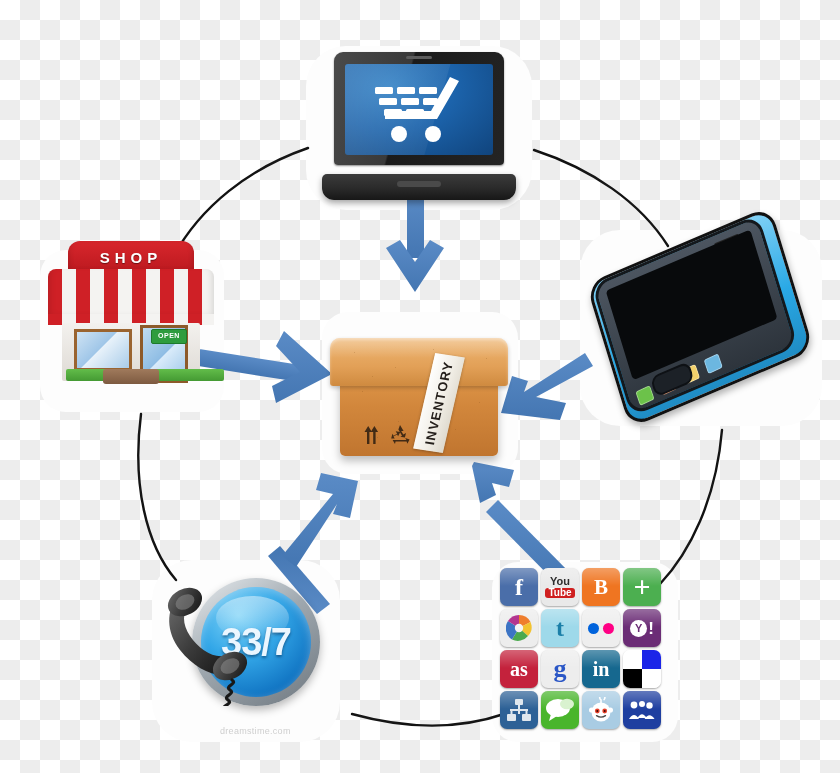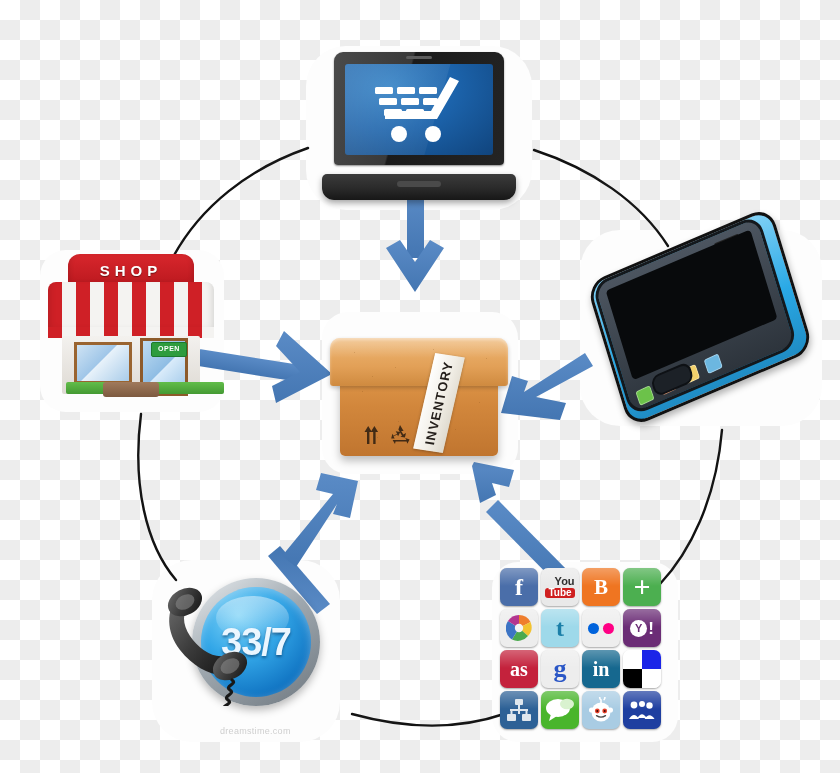--- a/index.html
+++ b/index.html
@@ -40,21 +40,21 @@
     background:linear-gradient(100deg,rgba(255,255,255,.20),rgba(255,255,255,.04));
     transform:rotate(16deg);}
   .lt-cart{position:absolute;left:50%;top:50%;transform:translate(-50%,-50%);}
   .lt-base{position:absolute;left:0;bottom:0;width:194px;height:26px;
     background:linear-gradient(180deg,#3b3b3b 0%,#2a2a2a 55%,#171717 100%);
     border-radius:5px 5px 12px 12px;box-shadow:0 3px 6px rgba(0,0,0,.35);}
   .lt-pad{position:absolute;left:50%;top:7px;transform:translateX(-50%);
     width:44px;height:6px;background:#4a4a4a;border-radius:3px;}
 
   
-  #shop{left:48px;top:252px;width:166px;height:152px;}
+  #shop{left:48px;top:239px;width:166px;height:152px;}
   .sh-sign{position:absolute;left:20px;top:2px;width:126px;height:34px;
     background:linear-gradient(180deg,#d8262c 0%,#b9181e 100%);
     border-radius:12px 12px 3px 3px;
     box-shadow:inset 0 -3px 6px rgba(0,0,0,.2);}
   .sh-sign span{display:block;text-align:center;line-height:34px;color:#fff;
     font-size:15px;font-weight:bold;letter-spacing:5px;
     text-shadow:0 1px 1px rgba(0,0,0,.45);}
   .sh-awn{position:absolute;left:0;top:30px;width:166px;height:56px;overflow:hidden;
     border-radius:8px 8px 0 0;
     background:repeating-linear-gradient(90deg,#cf2026 0 14px,#f4f3f1 14px 28px);
@@ -333,21 +333,21 @@
     </svg>
     <div class="sp-wm">dreamstime.com</div>
   </div>
 
   <div class="node" id="social">
     <div class="sg" id="social-grid">
         <div class="si" style="background: rgb(74, 110, 169);">
           <span class="g" style="color:#ffffff;font-size:24px;font-weight:bold;font-family:'Liberation Serif',serif">f</span>
         </div>
         <div class="si" style="background: rgb(233, 233, 233);">
-          <div class="g" style="text-align:right;line-height:1">
+          <div class="g" style="text-align:center;line-height:1">
             <div style="font-size:11px;font-weight:bold;color:#2e2e2e">You</div>
             <div style="background:#cf1f1f;color:#fff;font-size:10px;font-weight:bold;border-radius:3px;padding:0 3px;margin-top:1px">Tube</div>
           </div>
         </div>
         <div class="si" style="background: rgb(239, 117, 33);">
           <span class="g" style="color:#ffffff;font-size:21px;font-weight:bold;font-family:'Liberation Serif',serif">B</span>
         </div>
         <div class="si" style="background: rgb(76, 175, 80);">
           <span class="g" style="color:#ffffff;font-size:30px;font-weight:bold;font-family:'Liberation Serif',serif">+</span>
         </div>

